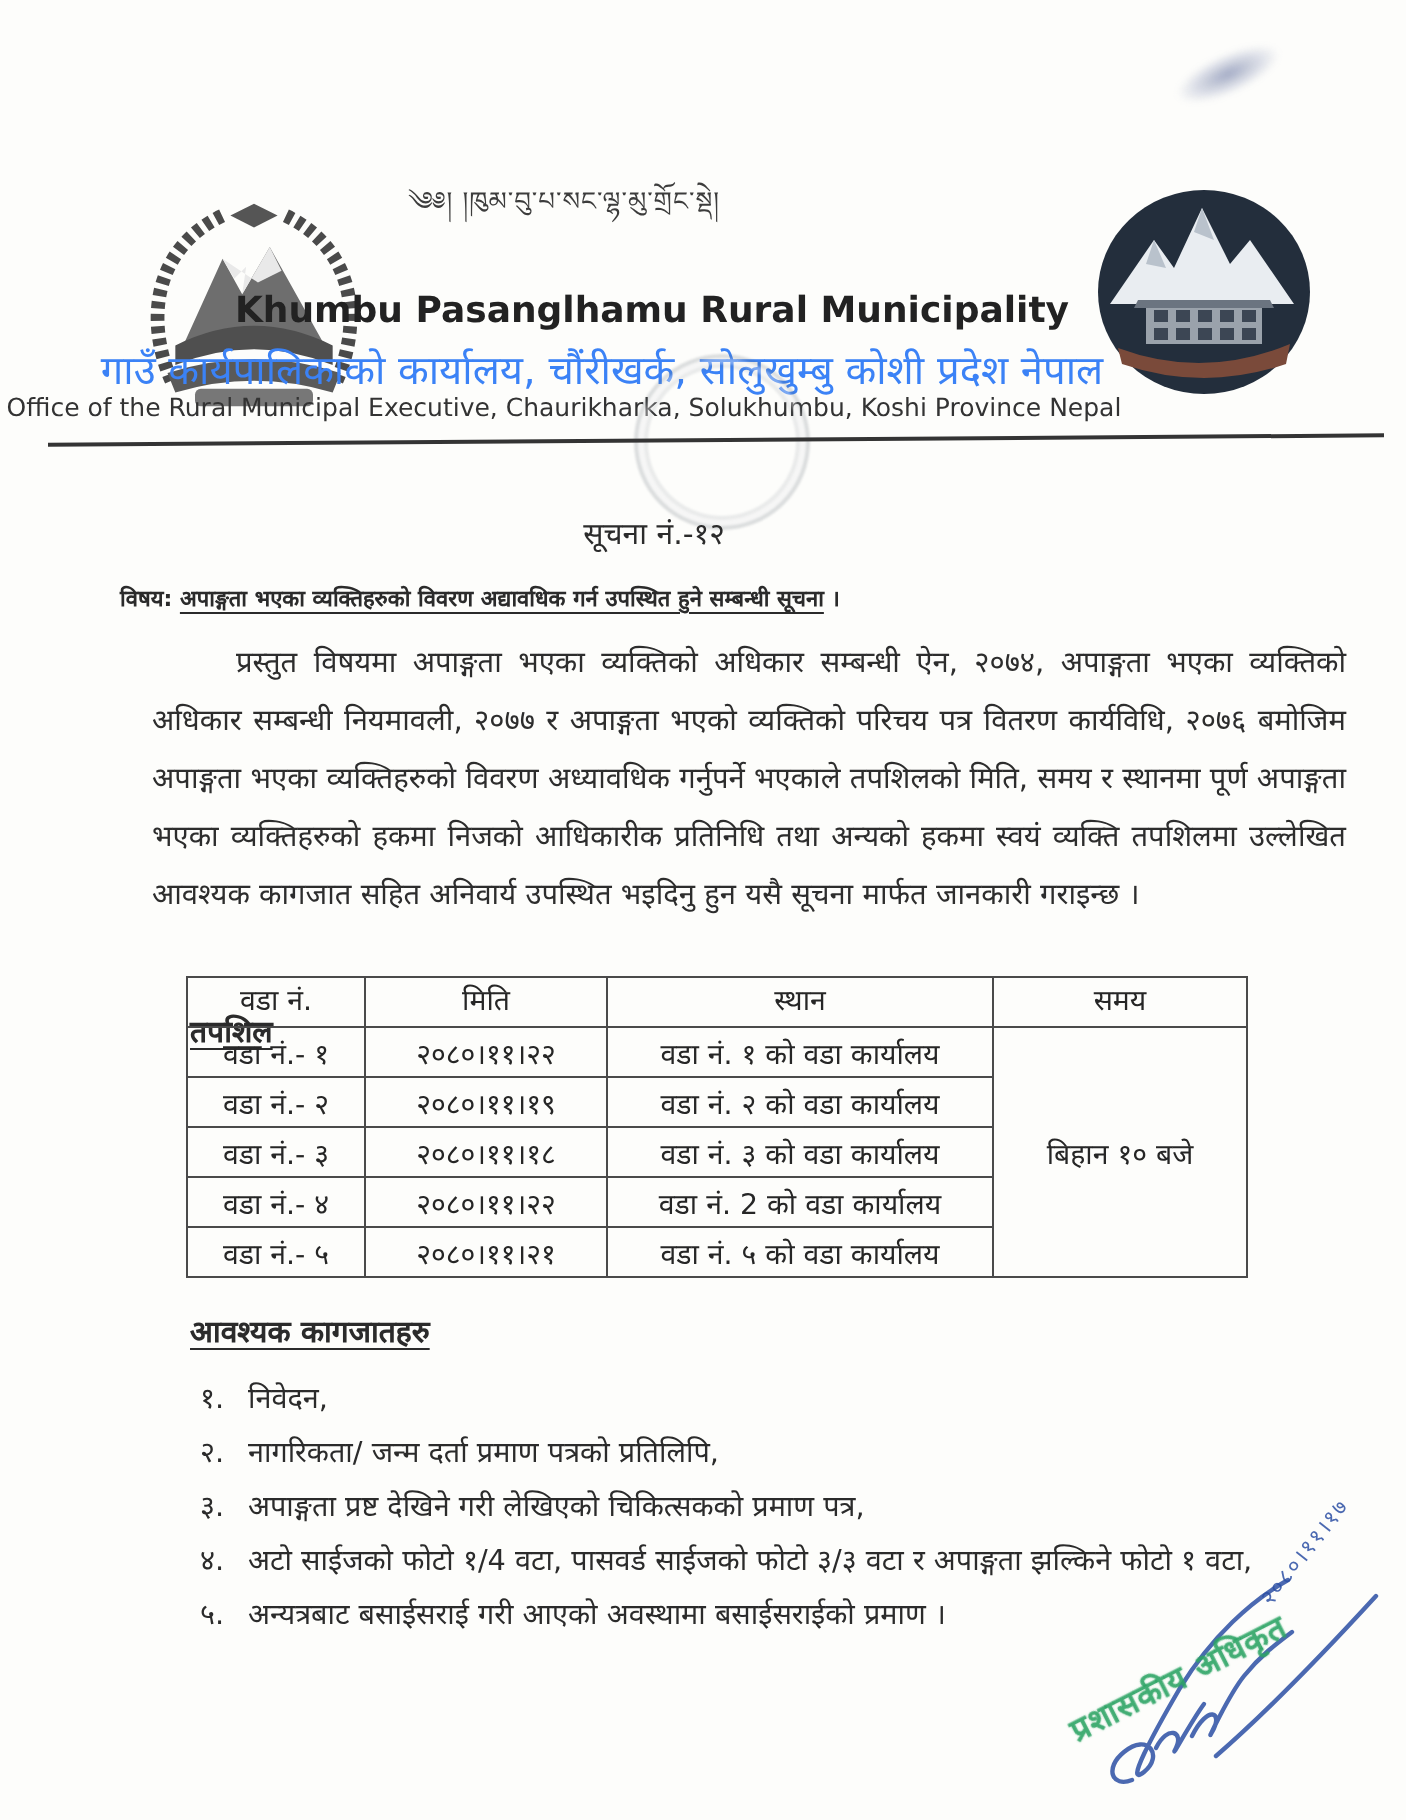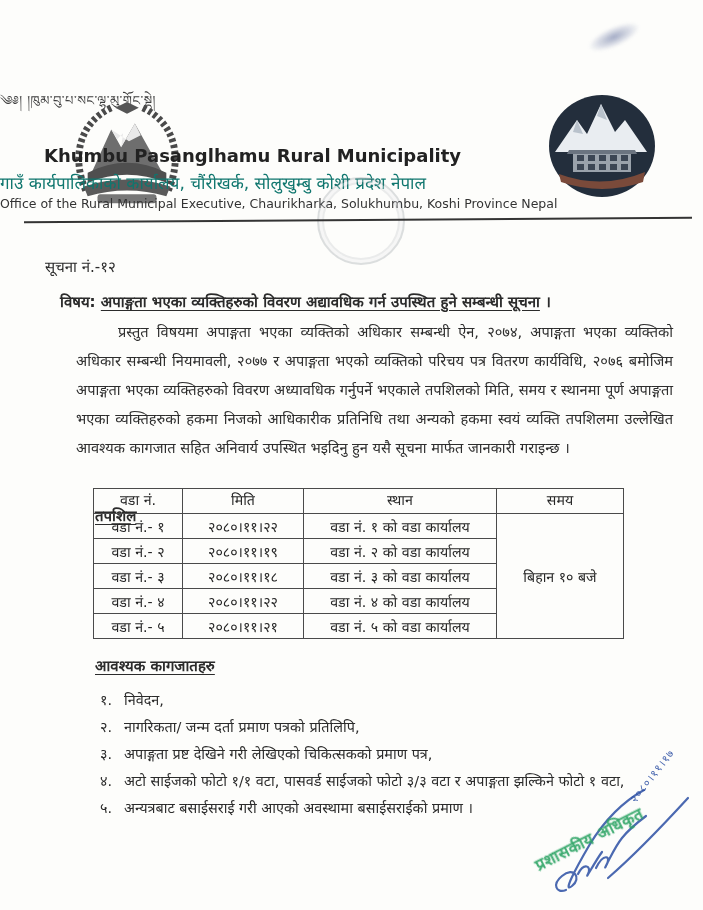--- a/index.html
+++ b/index.html
@@ -3,27 +3,27 @@
 <meta charset="utf-8">
 <style>
   html,body{margin:0;padding:0;background:#e8e8e8;}
   #page{
     position:relative;width:703px;height:910px;margin:0 auto;
     background:#fdfdfb;overflow:hidden;
     font-family:"DejaVu Sans","Liberation Sans",sans-serif;
     color:#2b2b2b;
   }
   .abs{position:absolute;}
-  .center{left:0;width:564px;}
+  .center{left:0;width:564px;text-align:center;}
 
   
   .tibetan{top:86px;font-size:13px;color:#3c3c3c;letter-spacing:.5px;}
   .title-np{top:108px;font-size:27px;font-weight:bold;color:#1c1c1c;}
   .title-en{top:145px;font-size:18px;font-weight:bold;color:#222;padding-left:44px;}
-  .office-np{top:171px;font-size:17px;color:#0f766e;}
+  .office-np{top:171px;font-size:20px;color:#3b82f6;margin-left:19px;}
   .office-en{top:196px;font-size:12.5px;color:#333;}
   .divider{top:219px;left:24px;width:668px;height:2px;background:#343434;transform:rotate(-.4deg);}
 
   .emblem-left{left:68px;top:96px;}
   .logo-right{left:545px;top:94px;}
 
   .center-stamp{
     left:317px;top:177px;width:84px;height:84px;border-radius:50%;
     border:2px solid rgba(92,102,112,.38);opacity:.55;
     box-shadow:inset 0 0 0 3px rgba(255,255,255,.6), inset 0 0 0 5px rgba(92,102,112,.22);
@@ -33,21 +33,21 @@
     left:586px;top:27px;width:56px;height:20px;border-radius:50%;
     background:radial-gradient(ellipse at center, rgba(85,100,150,.55), rgba(85,100,150,0) 70%);
     transform:rotate(-24deg);filter:blur(1.5px);
   }
 
   
   .pub-line{top:229px;font-size:15px;}
   .notice-no{top:256px;font-size:15px;padding-left:45px;}
 
   
-  .subject{left:60px;top:291px;width:610px;font-size:15px;font-weight:bold;}
+  .subject{left:60px;top:291px;width:610px;font-size:11px;font-weight:bold;}
   .subject .u{text-decoration:underline;text-underline-offset:3px;}
 
   
   .body-par{
     left:76px;top:317px;width:597px;font-size:14.6px;line-height:29px;
     text-align:justify;text-indent:42px;color:#2d2d2d;
   }
 
   
   .sched-head{left:95px;top:467px;font-size:15px;font-weight:bold;text-decoration:underline;text-underline-offset:3px;margin-top:38px;}
@@ -167,21 +167,21 @@
       <td>वडा नं. २ को वडा कार्यालय</td>
     </tr>
     <tr>
       <td>वडा नं.- ३</td>
       <td>२०८०।११।१८</td>
       <td>वडा नं. ३ को वडा कार्यालय</td>
     </tr>
     <tr>
       <td>वडा नं.- ४</td>
       <td>२०८०।११।२२</td>
-      <td>वडा नं. ४ को वडा कार्यालय</td>
+      <td>वडा नं. 2 को वडा कार्यालय</td>
     </tr>
     <tr>
       <td>वडा नं.- ५</td>
       <td>२०८०।११।२१</td>
       <td>वडा नं. ५ को वडा कार्यालय</td>
     </tr>
   </tbody>
     </table>
 
   <div class="abs docs-head">आवश्यक कागजातहरु</div>
@@ -193,21 +193,21 @@
     <div class="doc-item">
       <span class="n">२.</span>
       <span>नागरिकता/ जन्म दर्ता प्रमाण पत्रको प्रतिलिपि,</span>
     </div>
     <div class="doc-item">
       <span class="n">३.</span>
       <span>अपाङ्गता प्रष्ट देखिने गरी लेखिएको चिकित्सकको प्रमाण पत्र,</span>
     </div>
     <div class="doc-item">
       <span class="n">४.</span>
-      <span>अटो साईजको फोटो १/१ वटा, पासवर्ड साईजको फोटो ३/३ वटा र अपाङ्गता झल्किने फोटो १ वटा,</span>
+      <span>अटो साईजको फोटो १/4 वटा, पासवर्ड साईजको फोटो ३/३ वटा र अपाङ्गता झल्किने फोटो १ वटा,</span>
     </div>
     <div class="doc-item">
       <span class="n">५.</span>
       <span>अन्यत्रबाट बसाईसराई गरी आएको अवस्थामा बसाईसराईको प्रमाण ।</span>
     </div>
   </div>
 
 
   <div class="abs sig-svg">
     <svg width="150" height="115" viewBox="0 0 150 115">

